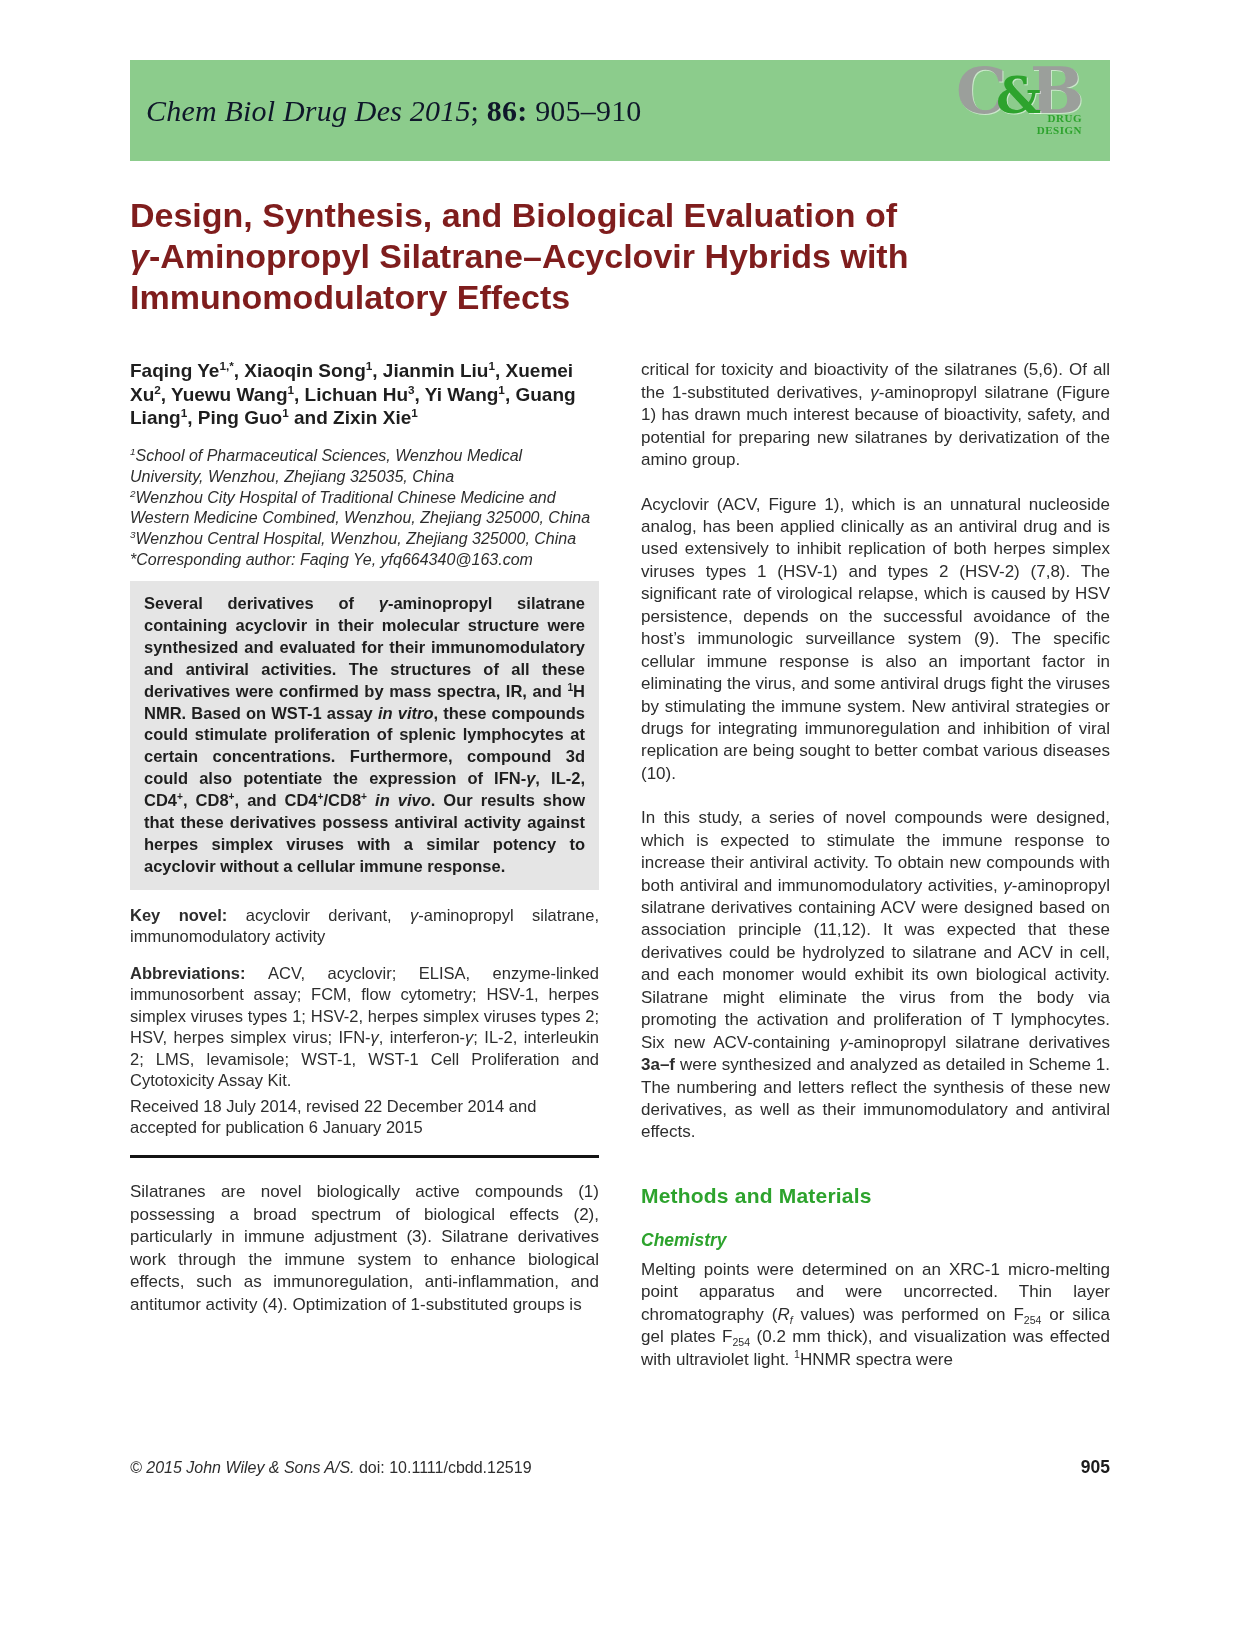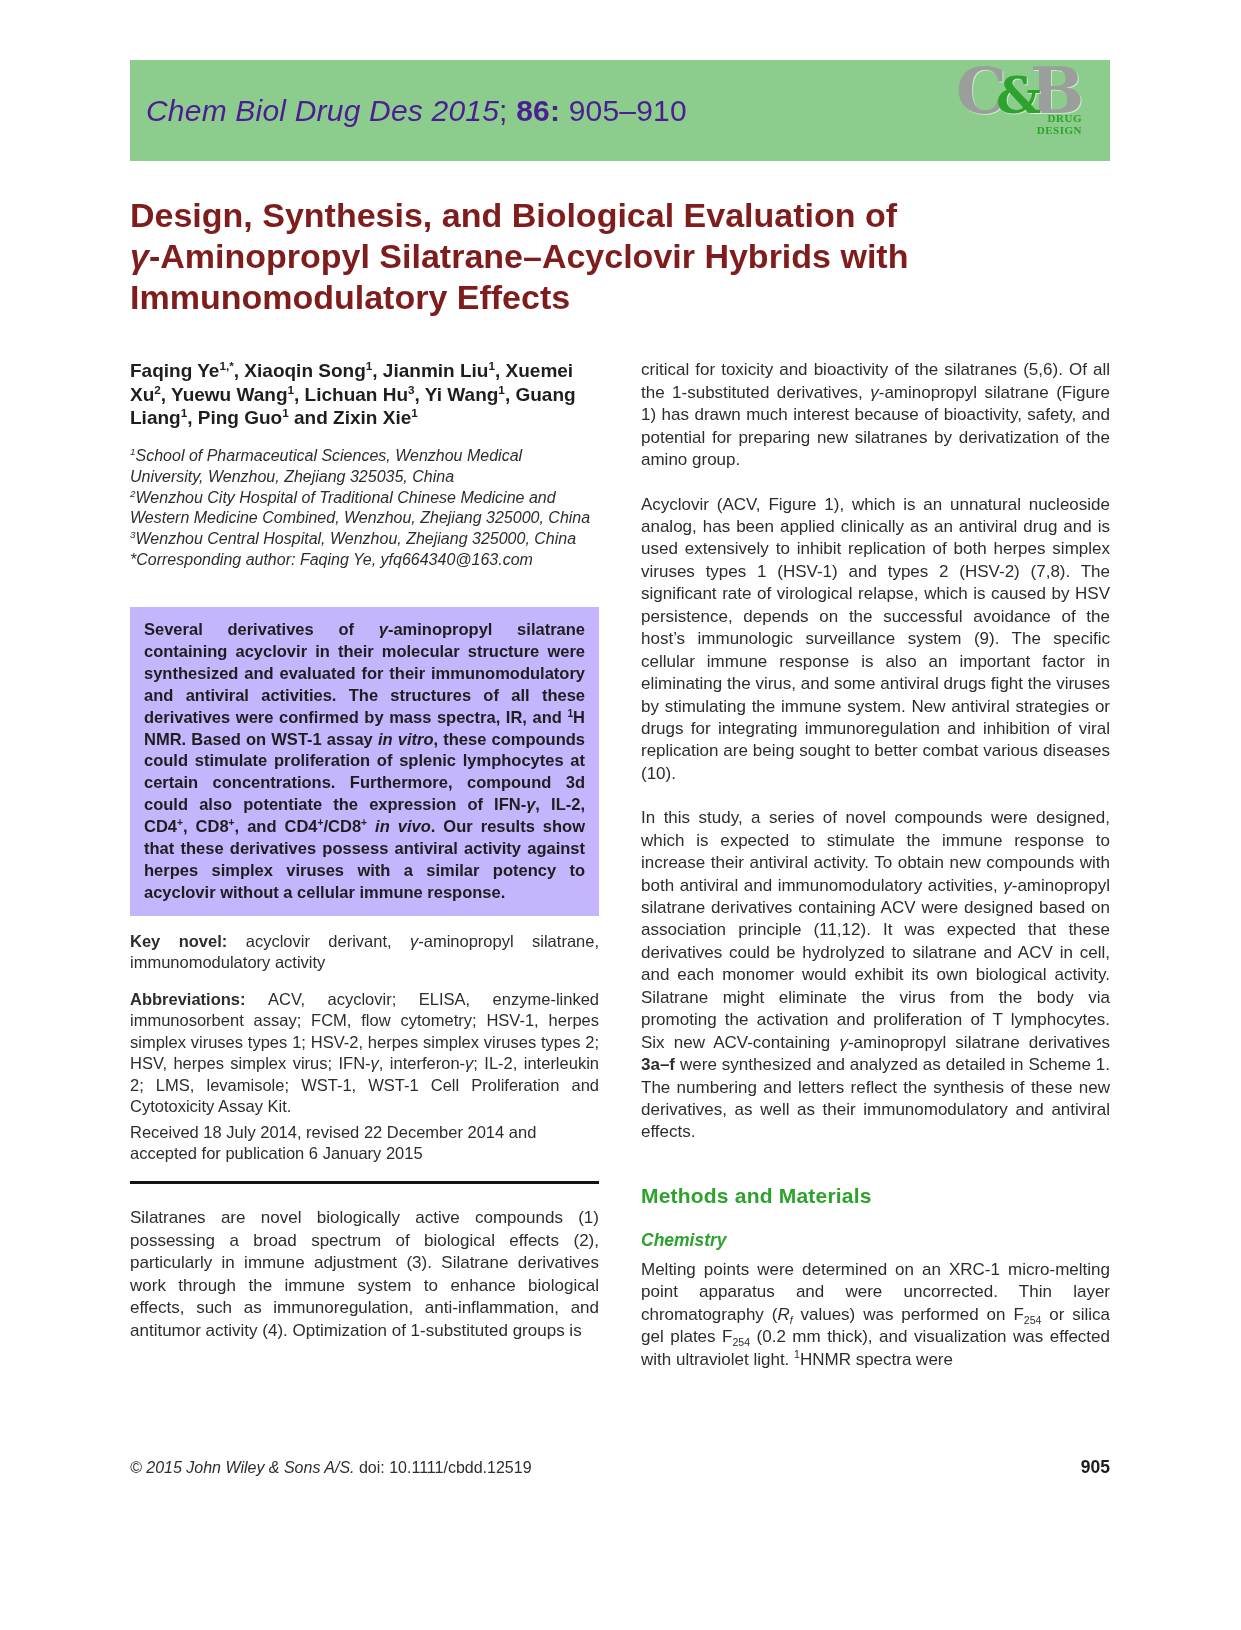--- a/index.html
+++ b/index.html
@@ -8,21 +8,21 @@
     width:1241px; height:1630px; position:relative; overflow:hidden;
     font-family:"Liberation Sans", sans-serif; color:#2d2d2d;
   }
   .page { position:relative; width:1241px; height:1630px; padding:60px 131px 0 130px; }
 
   
   .banner {
     position:relative; height:101px; background:#8ccc8c;
     padding:10px 16px; display:flex; flex-direction:column; justify-content:center; gap:7px;
   }
-  .journal-line { font-size:30px; color:#4c1d95; letter-spacing:0.2px; }
+  .journal-line { font-size:30px; color:#0f172a; letter-spacing:0.2px;font-family:Liberation Serif, serif; }
   .section-line { font-size:27px; color:#e0f4e0; }
 
   .logo { position:absolute; right:14px; top:-4px; width:140px; }
   .logo-letters {
     font-family:"DejaVu Serif", serif; font-weight:bold; font-size:64px; line-height:1.1;
     color:#9b9f9b; letter-spacing:-11px; text-shadow:1px 1px 0 rgba(255,255,255,0.55);
     text-align:left;
   }
   .logo-amp { color:#2da32d; font-size:50px; position:relative; z-index:2; }
   .logo-sub {
@@ -35,21 +35,21 @@
   .title { margin-top:34px; font-size:34px; line-height:1.2; font-weight:bold; color:#7f1d1d; }
 
   
   .cols { display:flex; gap:42px; margin-top:42px;justify-content:space-between; }
   .col { flex:1; min-width:0; }
 
   .authors { font-size:19px; font-weight:bold; line-height:1.24; color:#1e1e1e; }
   .affiliations { margin-top:16px; font-style:italic; font-size:16px; line-height:1.3; color:#2d2d2d; }
 
   .abstract {
-    margin-top:36px; background:#c4b5fd; padding:12px 14px;
+    margin-top:10px; background:#e5e5e5; padding:12px 14px;
     font-weight:bold; font-size:16.5px; line-height:1.33; text-align:justify; color:#1e1e1e;
   }
 
   .meta { margin-top:15px; font-size:16.5px; line-height:1.3; text-align:justify; }
   .received { text-align:left; margin-top:4px; }
 
   hr.rule { border:none; border-top:3px solid #141414; margin:17px 0 23px 0; }
 
   p.body { font-size:17px; line-height:1.32; text-align:justify; }
   p.body + p.body { margin-top:22px; }

